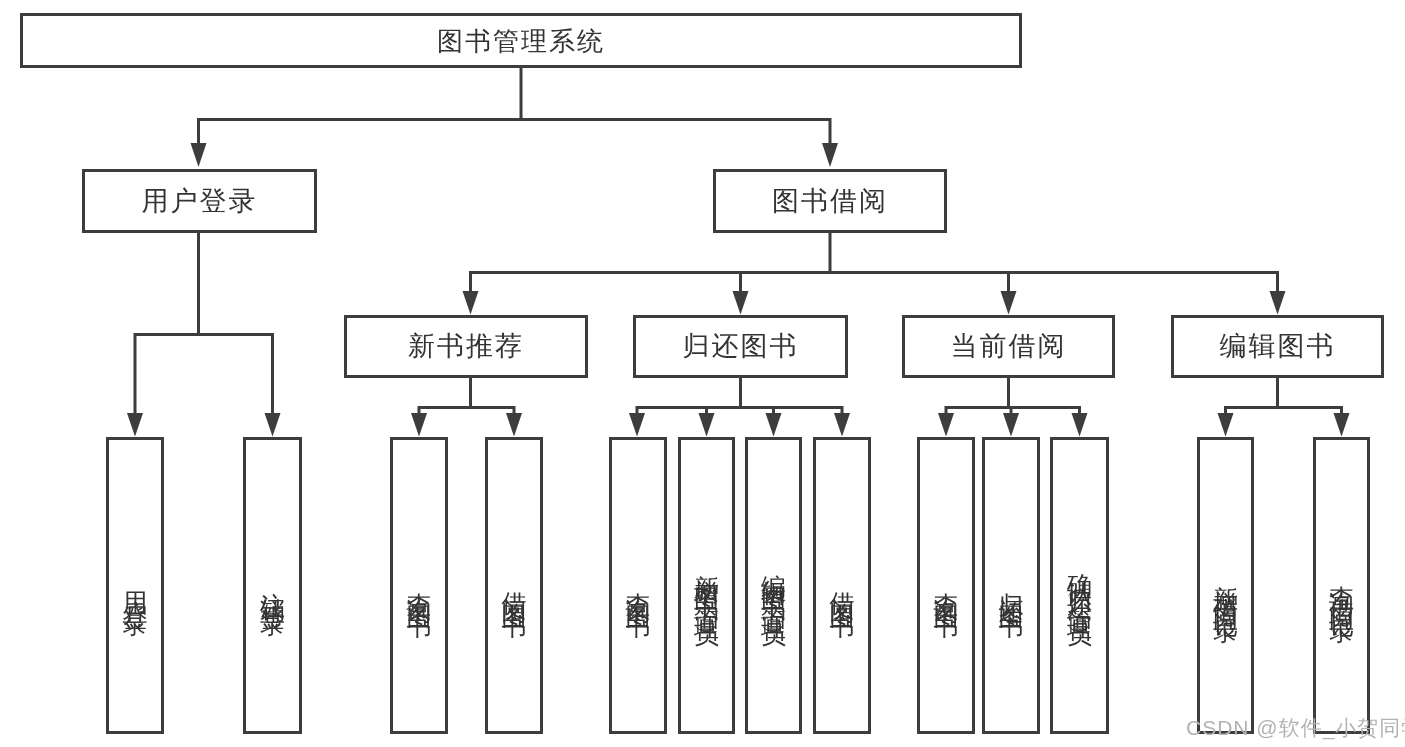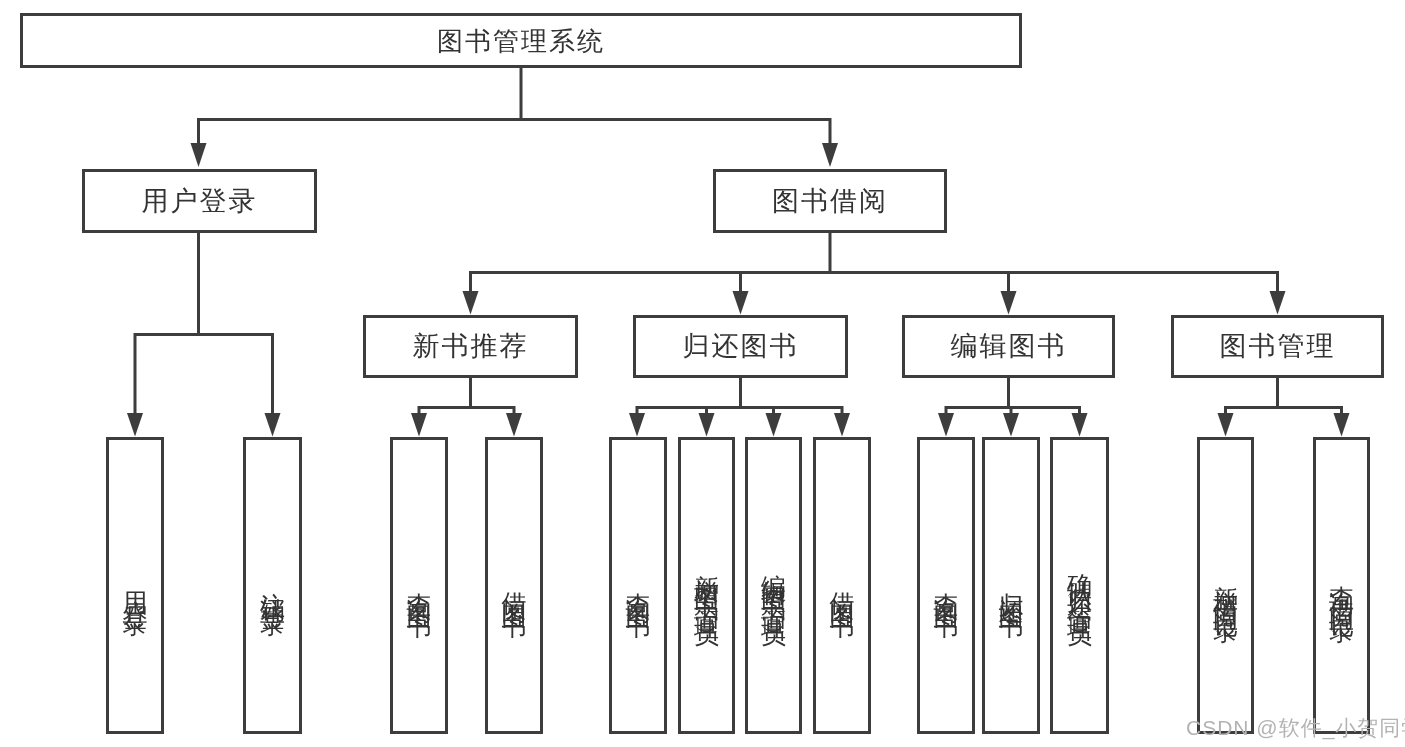--- a/index.html
+++ b/index.html
@@ -97,31 +97,31 @@
     <span class="hlabel">图书管理系统</span>
   </div>
 
   <div class="box" style="left:82px;top:169px;width:235px;height:64px">
     <span class="hlabel">用户登录</span>
   </div>
   <div class="box" style="left:713px;top:169px;width:234px;height:64px">
     <span class="hlabel">图书借阅</span>
   </div>
 
-  <div class="box" style="left:363px;top:315px;width:215px;height:63px">
+  <div class="box" style="left:344px;top:315px;width:244px;height:63px">
     <span class="hlabel">新书推荐</span>
   </div>
   <div class="box" style="left:633px;top:315px;width:215px;height:63px">
     <span class="hlabel">归还图书</span>
   </div>
   <div class="box" style="left:902px;top:315px;width:213px;height:63px">
-    <span class="hlabel">编辑图书</span>
+    <span class="hlabel">当前借阅</span>
   </div>
   <div class="box" style="left:1171px;top:315px;width:213px;height:63px">
-    <span class="hlabel">图书管理</span>
+    <span class="hlabel">编辑图书</span>
   </div>
 
   <div class="box" style="left:106px;top:437px;width:58px;height:297px">
     <span class="vlabel">用户登录</span>
   </div>
   <div class="box" style="left:243px;top:437px;width:59px;height:297px">
     <span class="vlabel">注销登录</span>
   </div>
   <div class="box" style="left:390px;top:437px;width:58px;height:297px">
     <span class="vlabel">查询图书</span>

